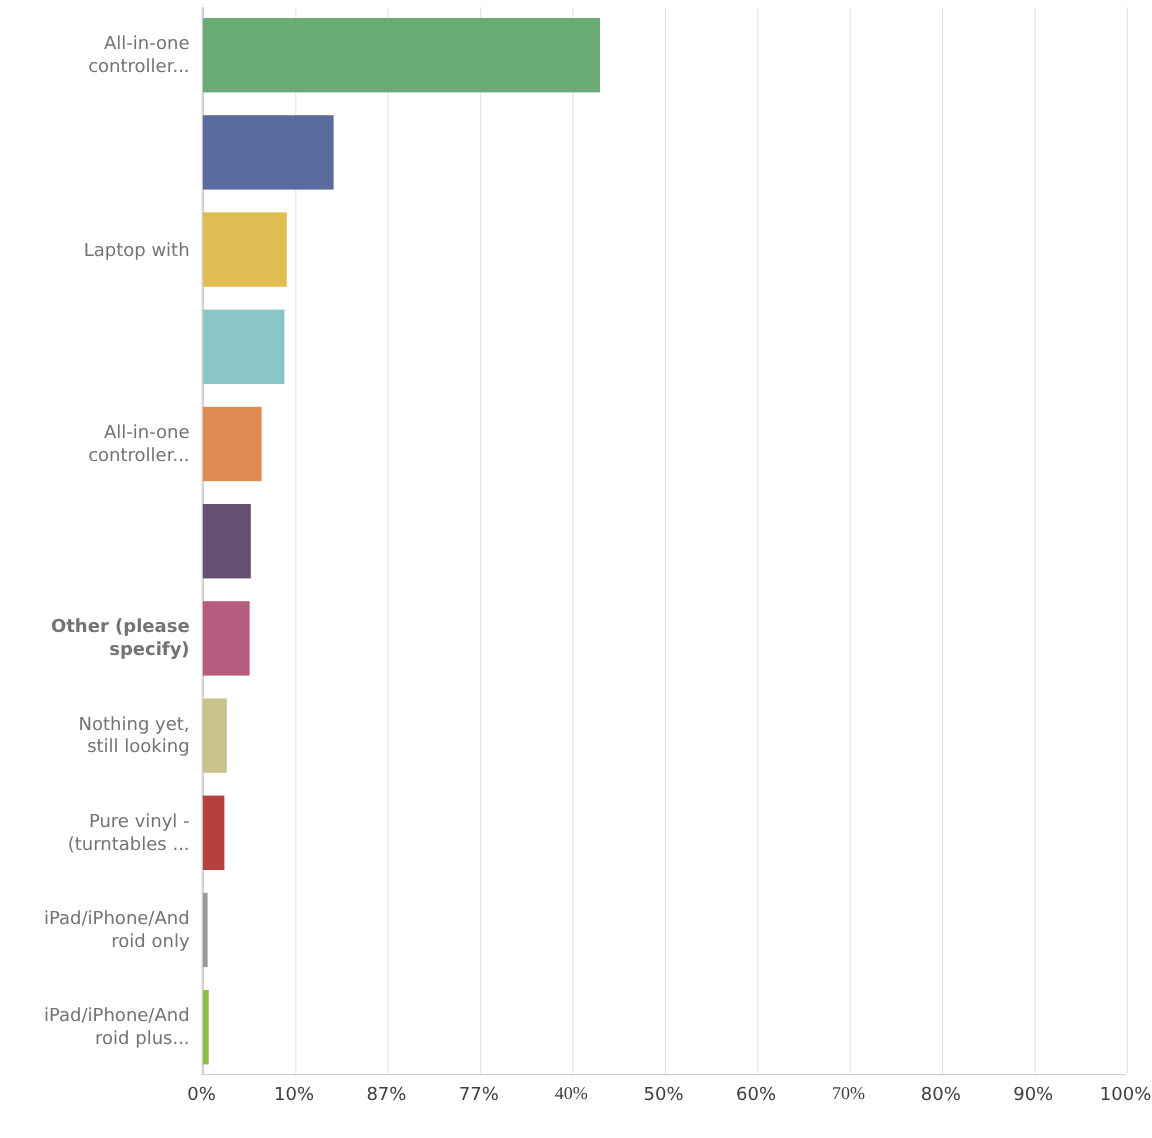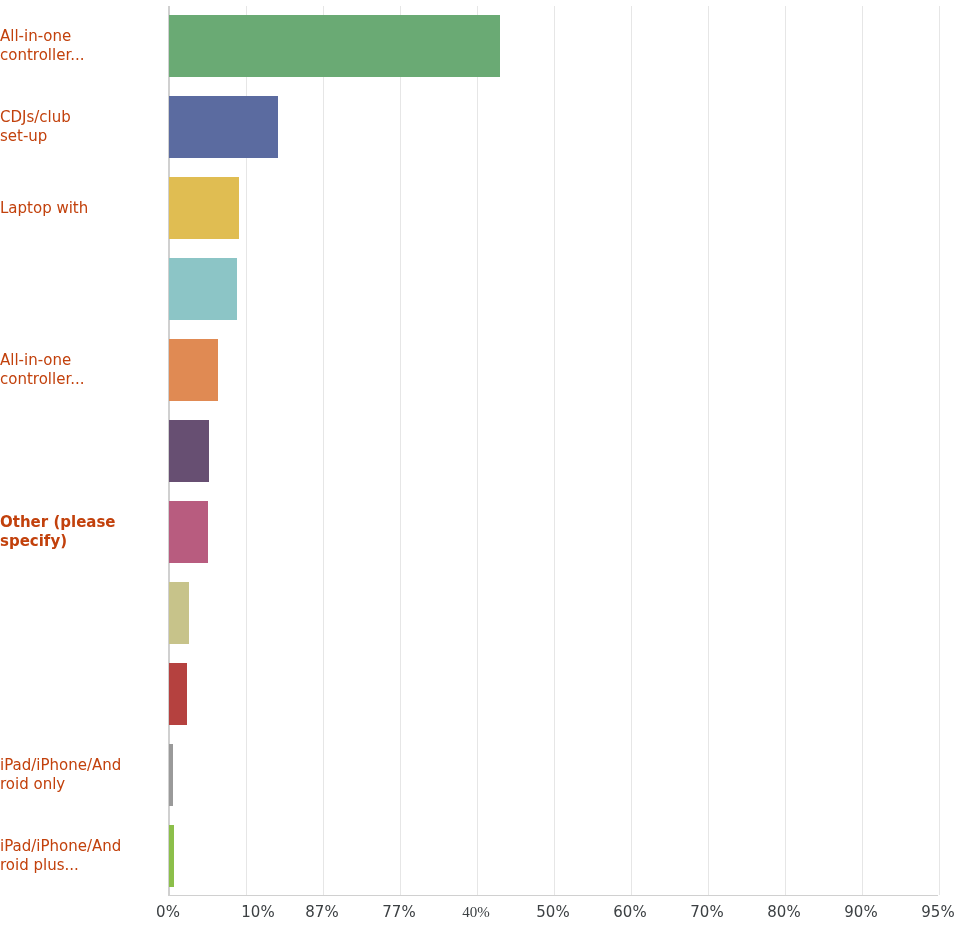--- a/index.html
+++ b/index.html
@@ -58,23 +58,24 @@
     position: absolute;
     left: 0;
     top: 6px;
     width: 158px;
     height: 890px;
   }
   .cat-label {
     position: absolute;
     right: 0;
     width: 158px;
+    text-align: right;
     font-size: 15px;
     line-height: 19px;
-    color: #c2410c;
+    color: #737373;
     white-space: pre-line;
     margin-left: 32px;
   }
   
   .x-ticks {
     position: absolute;
     left: 168px;
     top: 902px;
     width: 790px;
     height: 30px;
@@ -90,27 +91,29 @@
   }
 </style>
 </head>
 <body>
 
 <div id="chart-root">
 
   <div class="cat-labels">
       <div class="cat-label" style="top: 21.4545px;">All-in-one
 controller...</div>
-      <div class="cat-label" style="top: 102.364px;">CDJs/club
-set-up</div>
       <div class="cat-label" style="top: 192.773px;">Laptop with</div>
       <div class="cat-label" style="top: 345.091px;">All-in-one
 controller...</div>
       <div class="cat-label" style="top: 506.909px; font-weight: bold;">Other (please
 specify)</div>
+      <div class="cat-label" style="top: 587.818px;">Nothing yet,
+still looking</div>
+      <div class="cat-label" style="top: 668.727px;">Pure vinyl -
+(turntables ...</div>
       <div class="cat-label" style="top: 749.636px;">iPad/iPhone/And
 roid only</div>
       <div class="cat-label" style="top: 830.545px;">iPad/iPhone/And
 roid plus...</div>
     </div>
 
   <div class="plot-area">
     <div class="grid-layer">
         <div class="gridline" style="left: 0px; background: rgb(208, 208, 208);"></div>
         <div class="gridline" style="left: 77px;"></div>
@@ -156,25 +159,25 @@
           <div class="bar" title="iPad/iPhone/And roid only: 0.5%" style="width: 3.85px; background: rgb(154, 154, 154);"></div>
         </div>
         <div class="bar-row" style="top: 818.545px; height: 62px;">
           <div class="bar" title="iPad/iPhone/And roid plus...: 0.6%" style="width: 4.62px; background: rgb(140, 191, 74);"></div>
         </div>
       </div>
   </div>
 
   <div class="x-ticks">
       <div class="x-tick" style="left: 0px;">0%</div>
-      <div class="x-tick" style="left: 90px;">10%</div>
+      <div class="x-tick" style="left: 77px;">10%</div>
       <div class="x-tick" style="left: 154px;">87%</div>
       <div class="x-tick" style="left: 231px;">77%</div>
       <div class="x-tick" style="left: 308px; font-family: Liberation Serif, serif;">40%</div>
       <div class="x-tick" style="left: 385px;">50%</div>
       <div class="x-tick" style="left: 462px;">60%</div>
-      <div class="x-tick" style="left: 539px;">70%</div>
+      <div class="x-tick" style="left: 539px; font-family: Liberation Serif, serif;">70%</div>
       <div class="x-tick" style="left: 616px;">80%</div>
       <div class="x-tick" style="left: 693px;">90%</div>
-      <div class="x-tick" style="left: 770px;">95%</div>
+      <div class="x-tick" style="left: 770px;">100%</div>
     </div>
 
 </div>
 
 </body></html>

